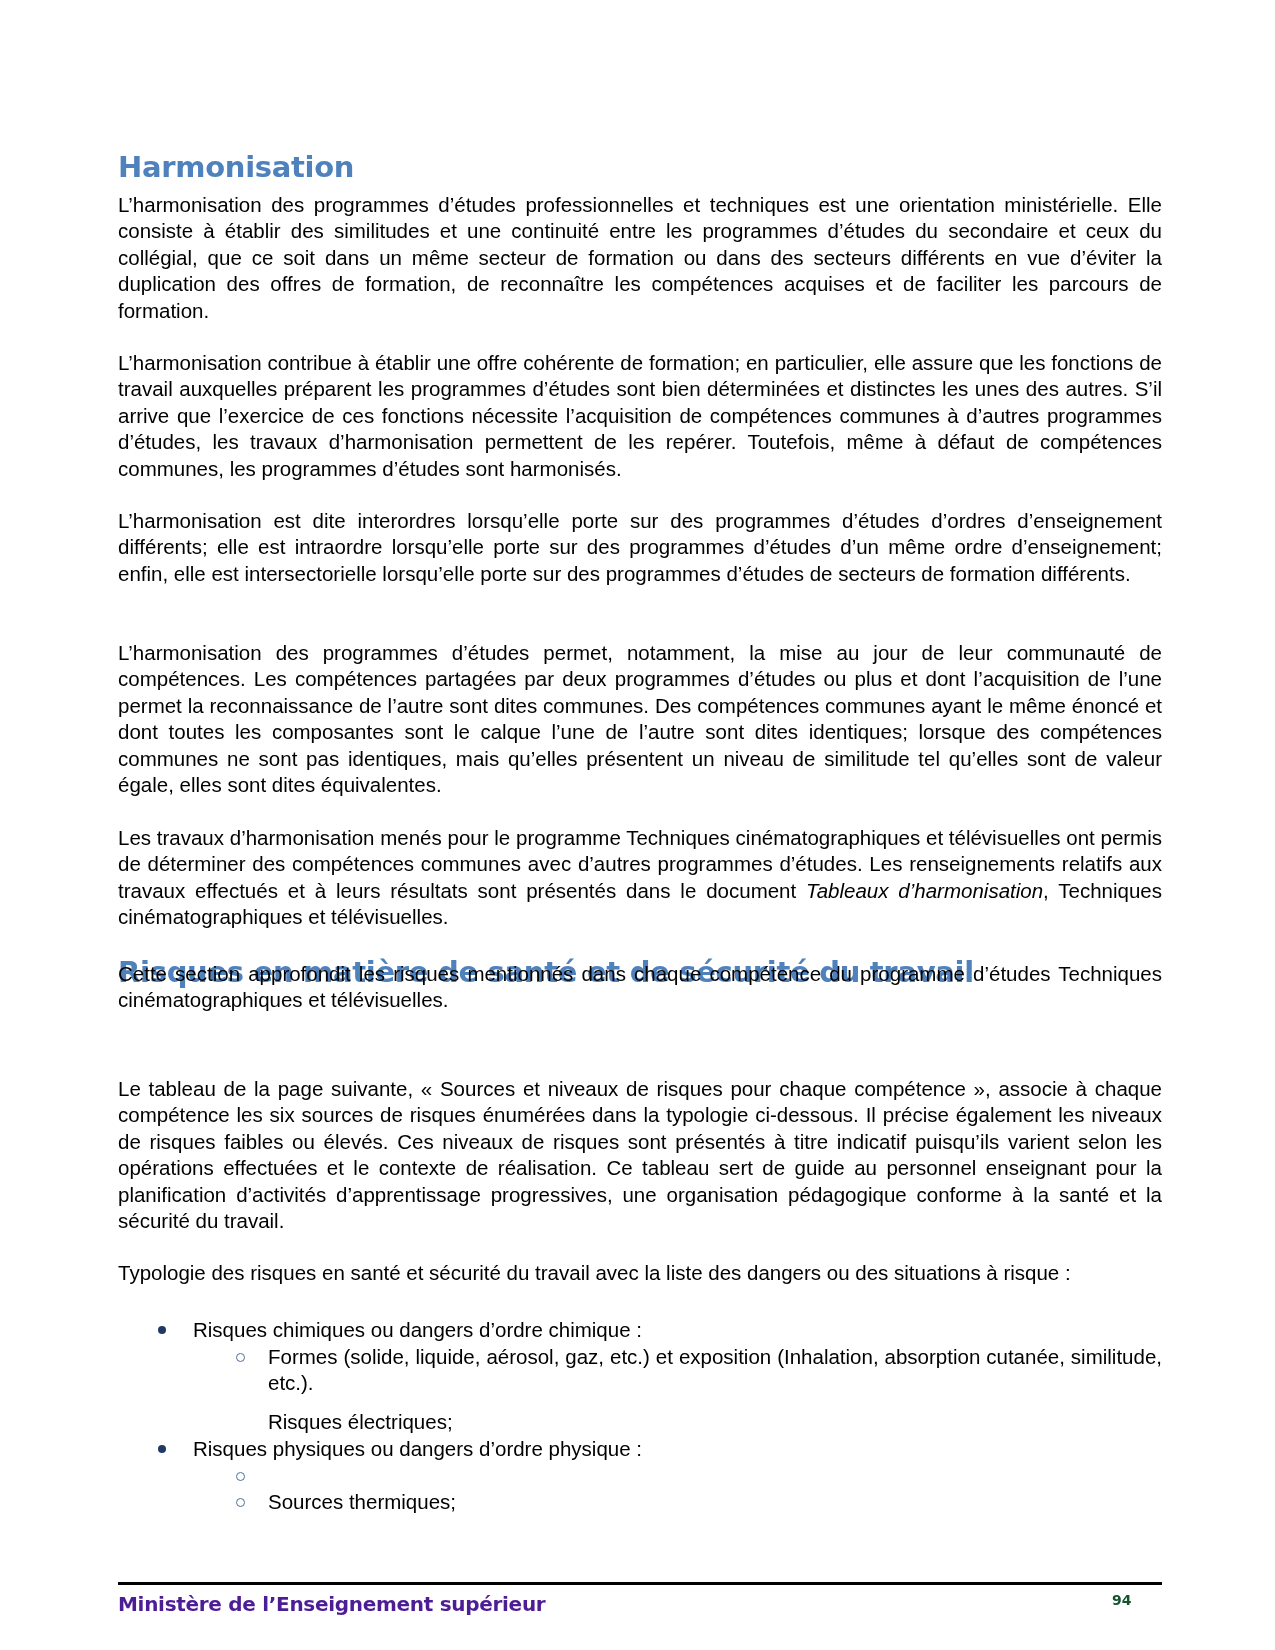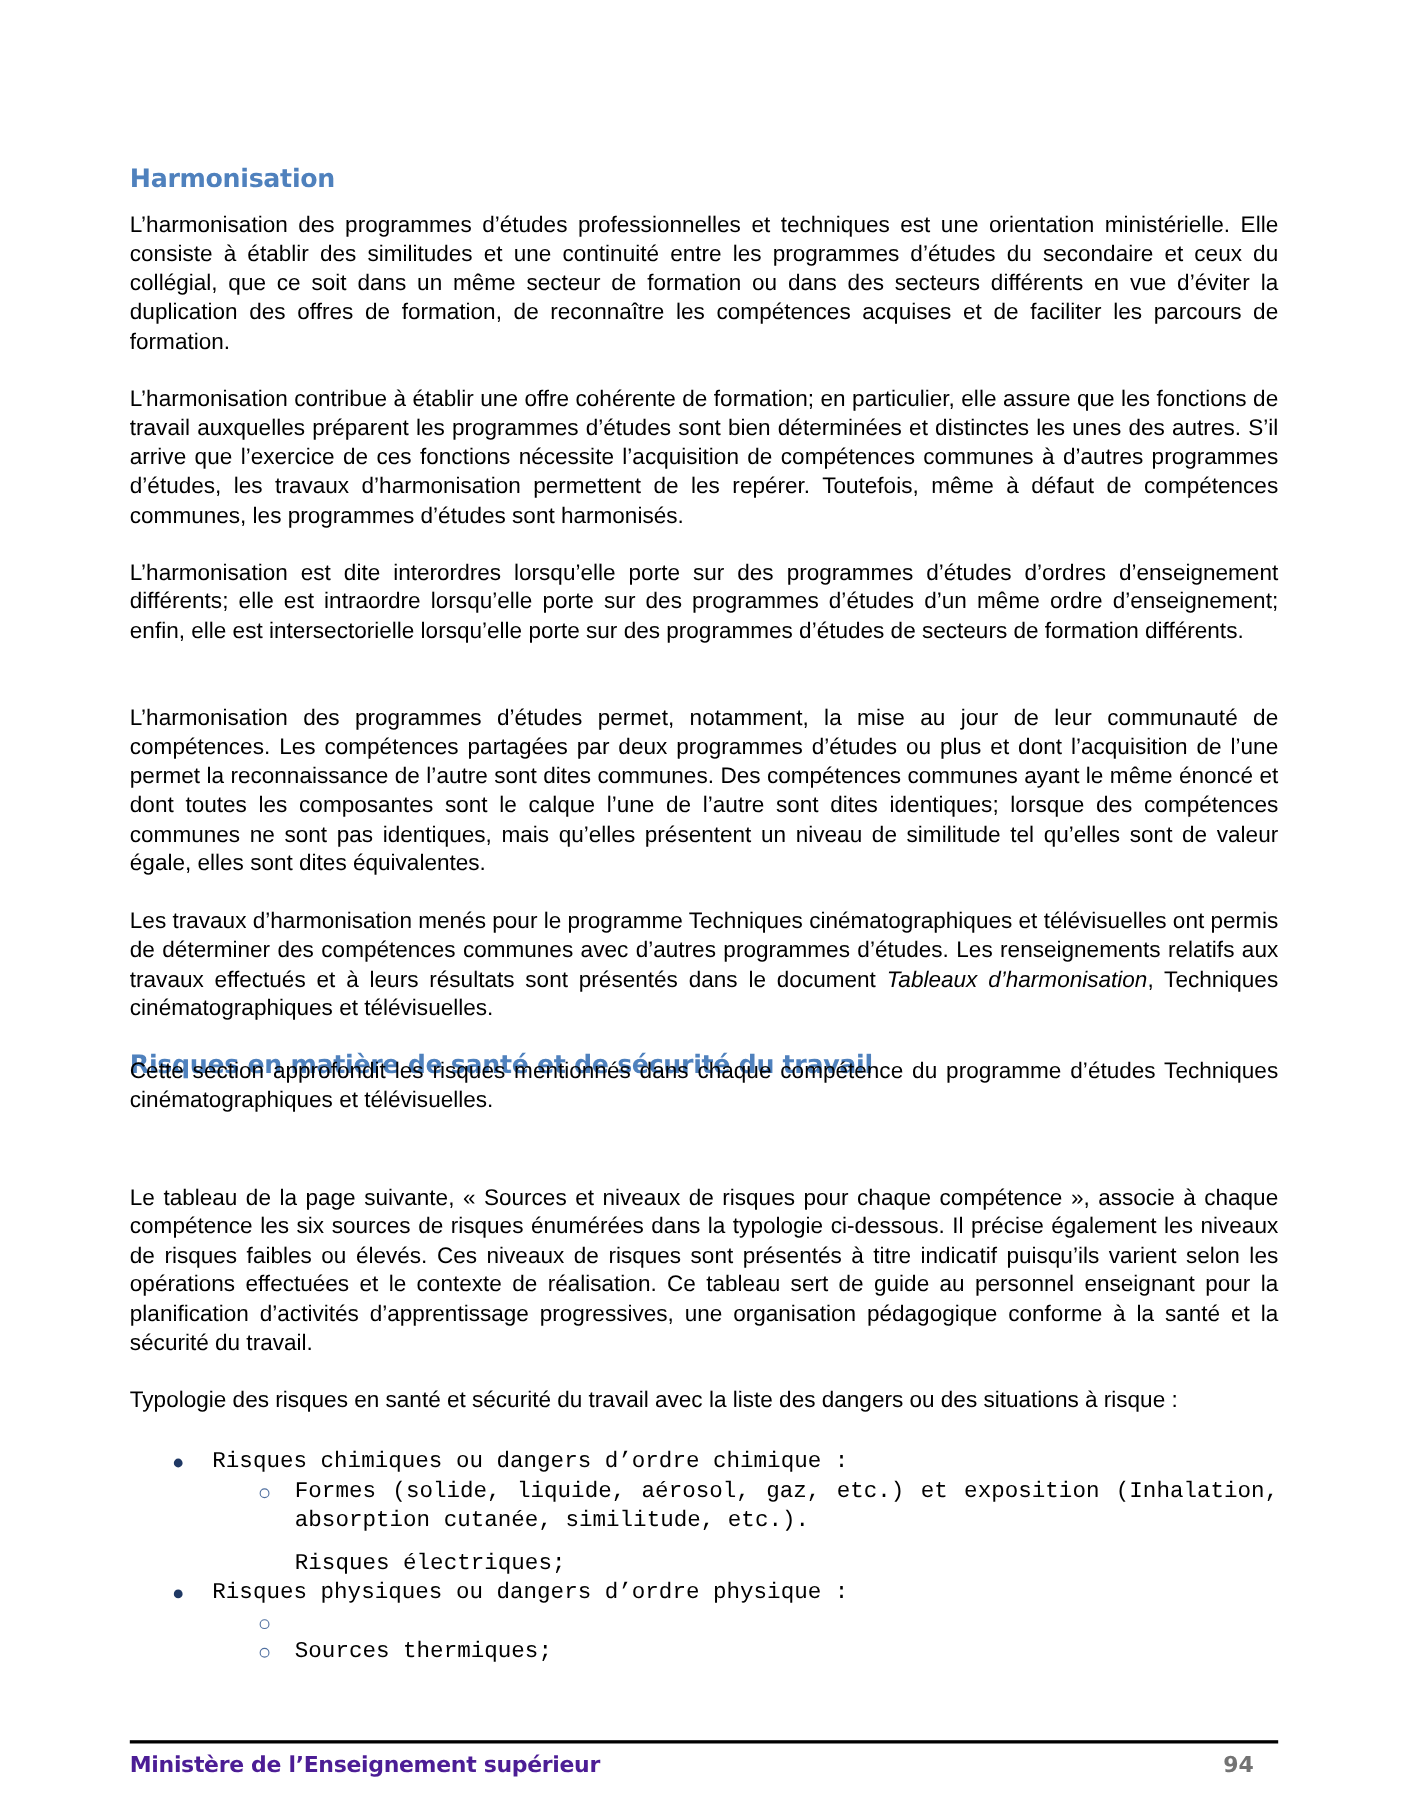--- a/index.html
+++ b/index.html
@@ -1,30 +1,30 @@
 <!DOCTYPE html>
 <html><head>
 <meta charset="utf-8">
 <style>
   html, body { margin: 0; padding: 0; background: #ffffff; }
   body { width: 1275px; height: 1650px; position: relative; overflow: hidden;
          font-family: "Liberation Sans", sans-serif; color: #000; }
   .page { position: absolute; left: 118px; top: 0; width: 1044px; }
   h2 { font-family: "DejaVu Sans", sans-serif; font-weight: bold; color: #4f81bd;
-       font-size: 23px; margin: 0; position: absolute; left: 0; letter-spacing: -0.3px; }
+       font-size: 29px; margin: 0; position: absolute; left: 0; letter-spacing: -0.3px; }
   p { margin: 0; position: absolute; left: 0; width: 1044px; font-size: 20.5px;
       line-height: 26.4px; text-align: justify; }
-  .bul { position: absolute; font-size: 20.5px; line-height: 26.4px; font-family: Liberation Mono, monospace; }
+  .bul { position: absolute; font-size: 20.5px; line-height: 26.4px; }
   .dot { position: absolute; width: 8px; height: 8px; border-radius: 50%; background: #1f3864; }
   .circ { position: absolute; width: 9px; height: 9px; border-radius: 50%; border: 1.3px solid #4f6f9f; box-sizing: border-box; }
   .footer-line { position: absolute; left: 118px; top: 1582px; width: 1044px; height: 3px; background: #000; }
   .footer-left { position: absolute; left: 118px; top: 1592px; font-family: "DejaVu Sans", sans-serif;
                  font-weight: bold; font-size: 20px; color: #4c1d95; letter-spacing: -0.3px; }
   .footer-right { position: absolute; left: 1112px; top: 1592px; font-family: "DejaVu Sans", sans-serif;
-                  font-weight: bold; font-size: 20px; color: #737373; }
+                  font-weight: bold; font-size: 14px; color: #14532d; }
 </style>
 </head>
 <body>
 
 <div class="page">
   <h2 style="top:150px;">Harmonisation</h2>
   <p style="top:192px;">L’harmonisation des programmes d’études professionnelles et techniques est une orientation ministérielle. Elle consiste à établir des similitudes et une continuité entre les programmes d’études du secondaire et ceux du collégial, que ce soit dans un même secteur de formation ou dans des secteurs différents en vue d’éviter la duplication des offres de formation, de reconnaître les compétences acquises et de faciliter les parcours de formation.</p>
   <p style="top:350px;">L’harmonisation contribue à établir une offre cohérente de formation; en particulier, elle assure que les fonctions de travail auxquelles préparent les programmes d’études sont bien déterminées et distinctes les unes des autres. S’il arrive que l’exercice de ces fonctions nécessite l’acquisition de compétences communes à d’autres programmes d’études, les travaux d’harmonisation permettent de les repérer. Toutefois, même à défaut de compétences communes, les programmes d’études sont harmonisés.</p>
   <p style="top:508px;">L’harmonisation est dite interordres lorsqu’elle porte sur des programmes d’études d’ordres d’enseignement différents; elle est intraordre lorsqu’elle porte sur des programmes d’études d’un même ordre d’enseignement; enfin, elle est intersectorielle lorsqu’elle porte sur des programmes d’études de secteurs de formation différents.</p>
   <p style="top:640px;">L’harmonisation des programmes d’études permet, notamment, la mise au jour de leur communauté de compétences. Les compétences partagées par deux programmes d’études ou plus et dont l’acquisition de l’une permet la reconnaissance de l’autre sont dites communes. Des compétences communes ayant le même énoncé et dont toutes les composantes sont le calque l’une de l’autre sont dites identiques; lorsque des compétences communes ne sont pas identiques, mais qu’elles présentent un niveau de similitude tel qu’elles sont de valeur égale, elles sont dites équivalentes.</p>

